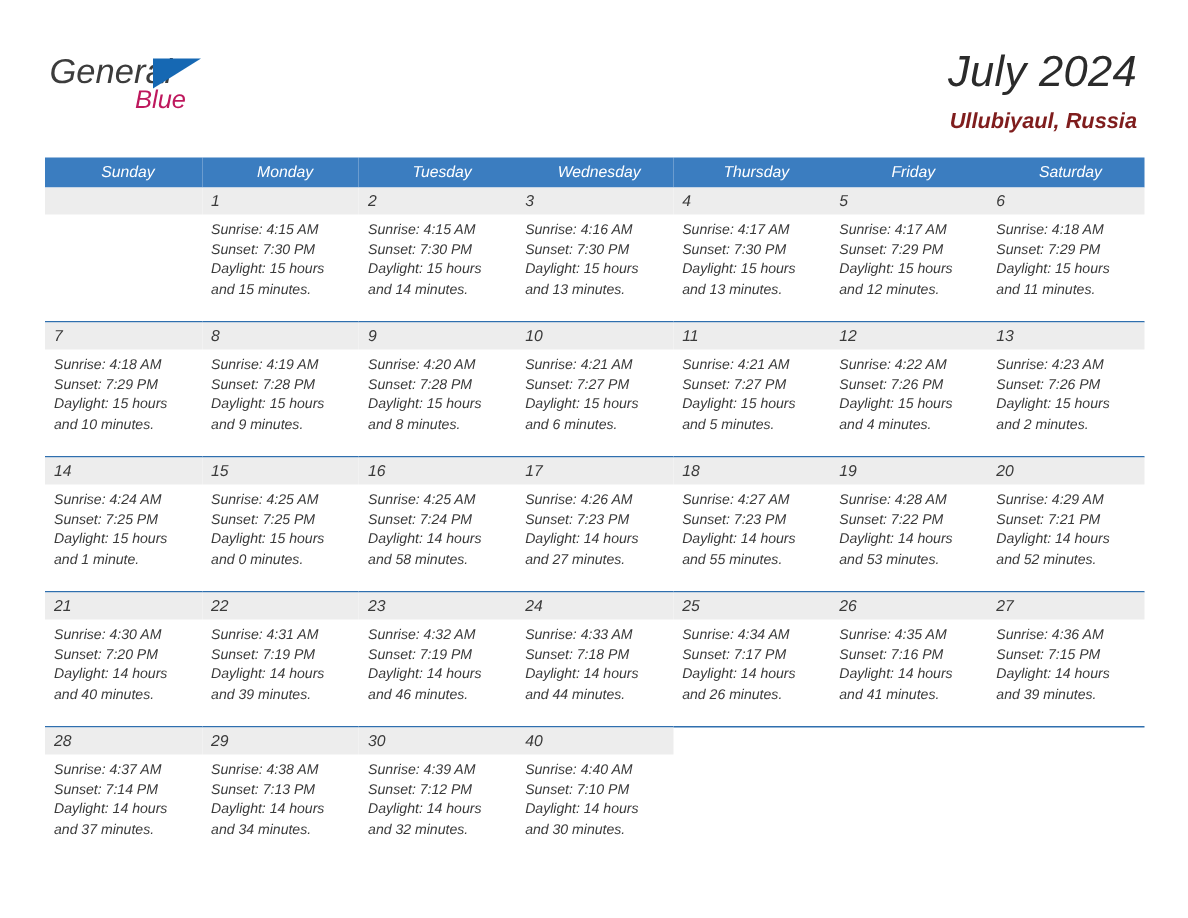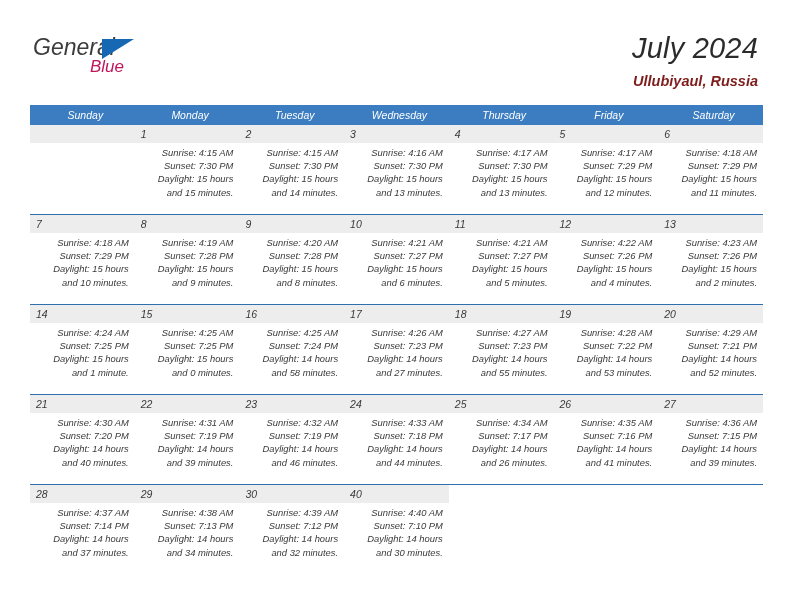--- a/index.html
+++ b/index.html
@@ -143,21 +143,20 @@
   }
   .daycell.nocell .numband {
     background: transparent;
   }
 
   .info {
     padding: 3px 6px 0 6px;
     font-size: 9.4px;
     line-height: 13.2px;
     color: #3a3a3a;
-    text-align: right;
   }
   .info div {
     white-space: nowrap;
   }
 </style>
 </head>
 <body>
 
 <div class="page">
 

